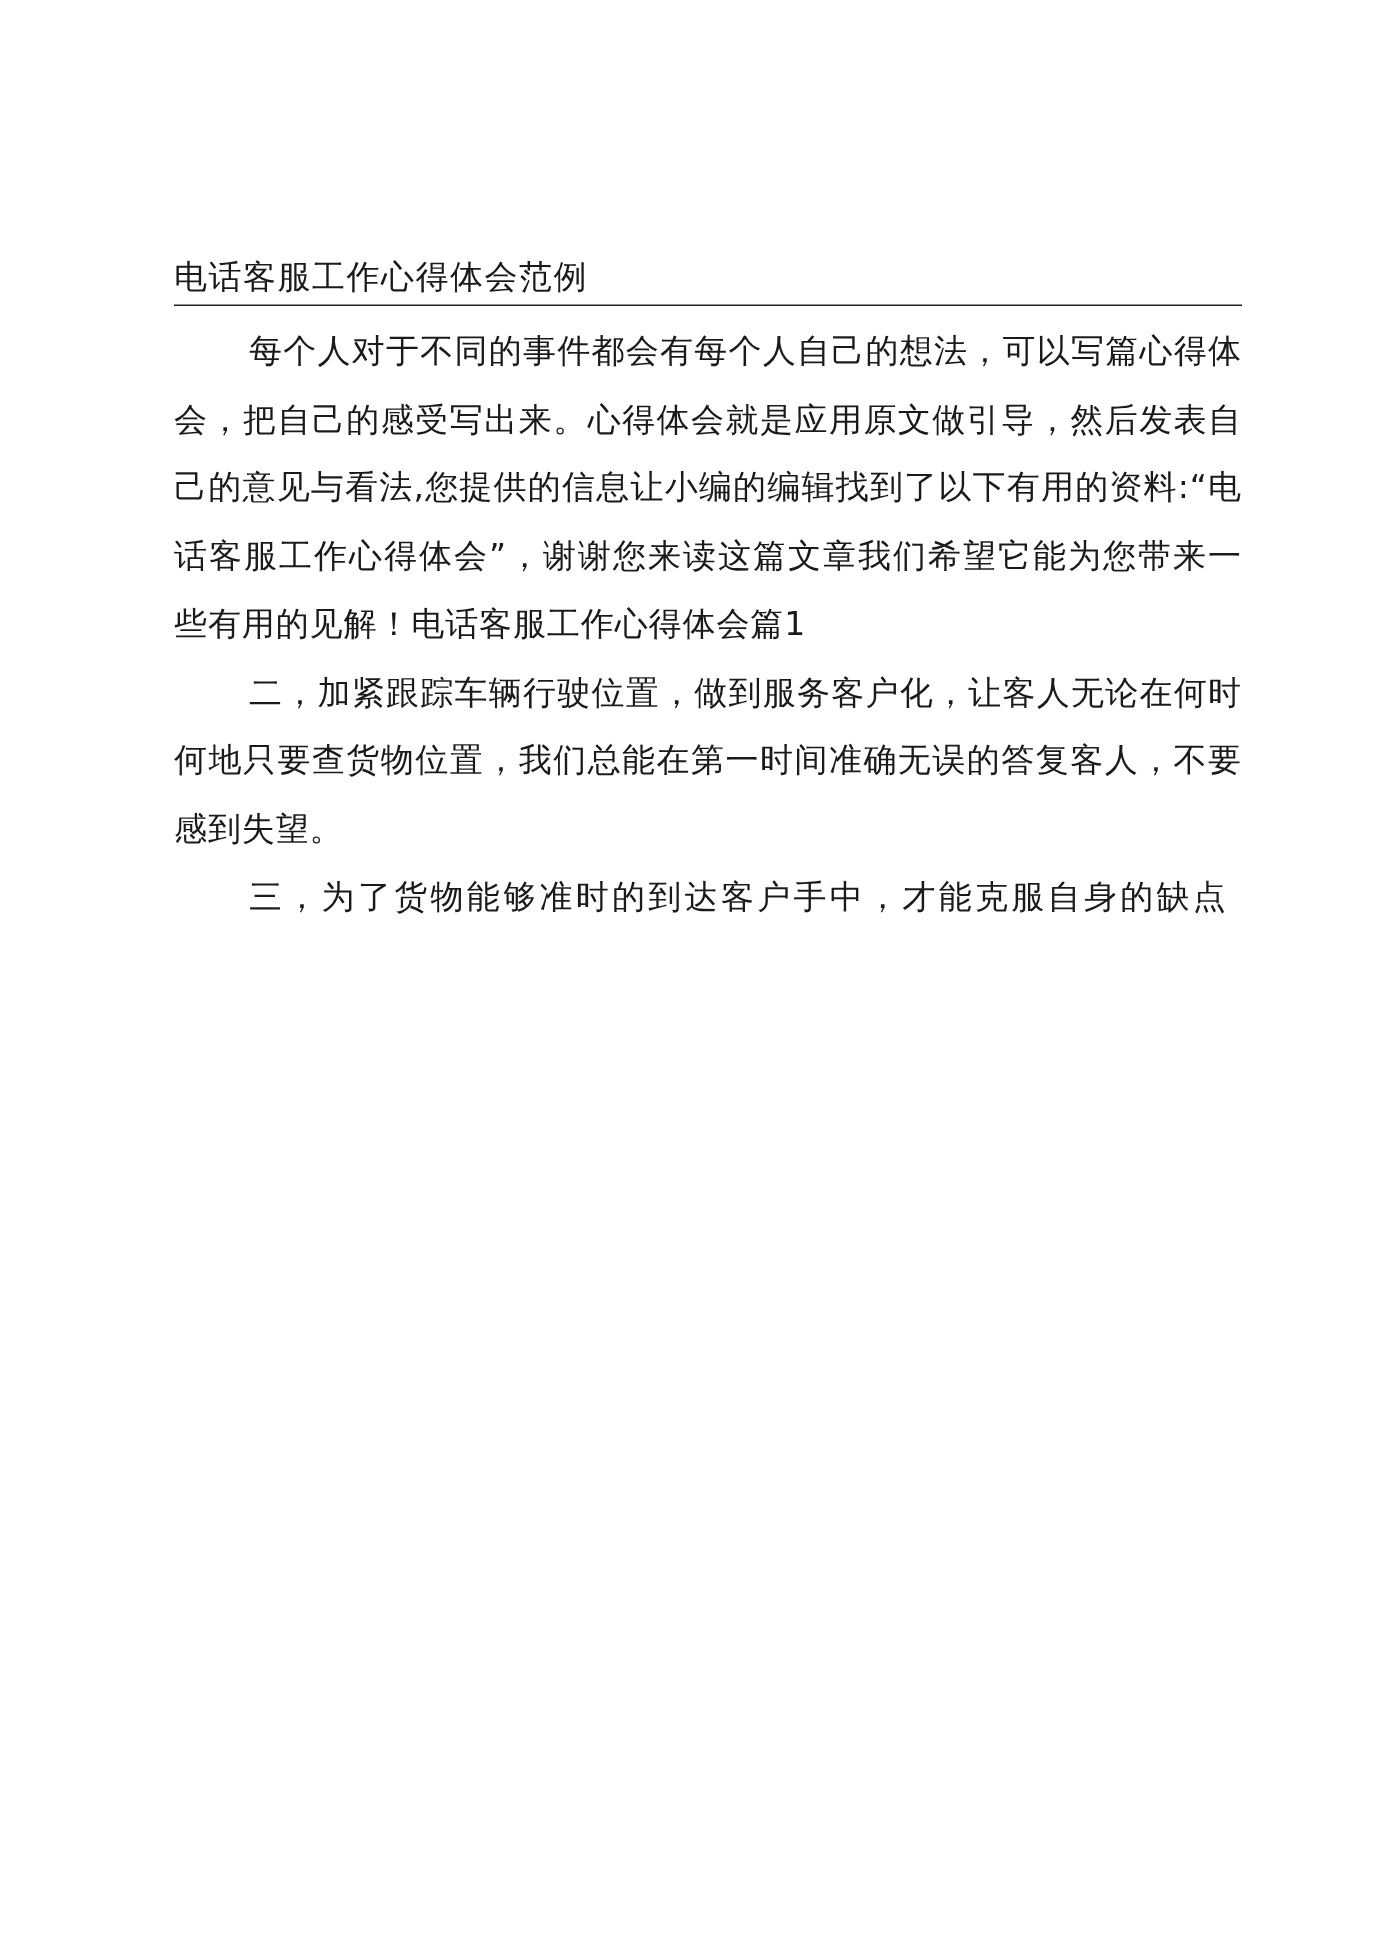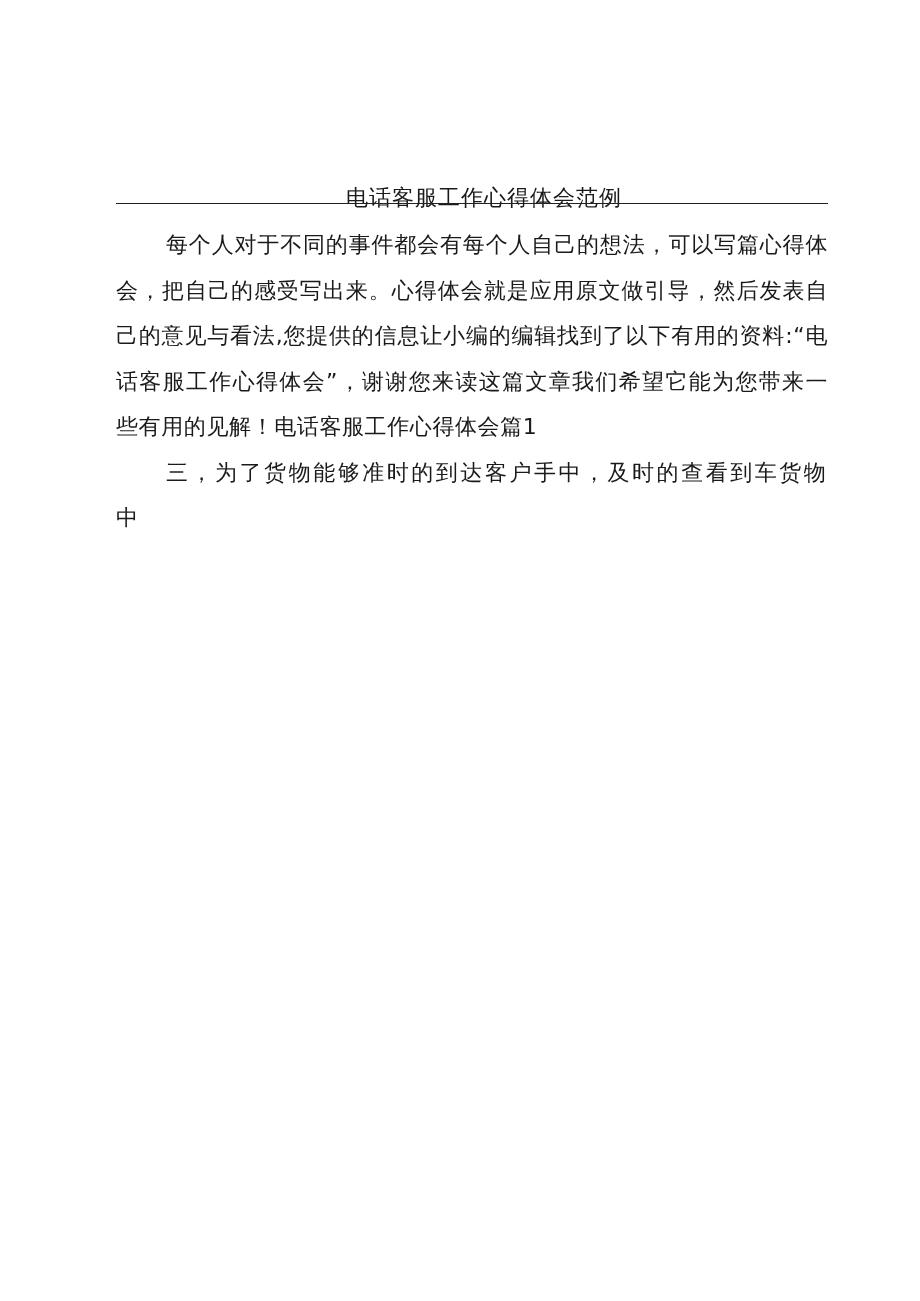--- a/index.html
+++ b/index.html
@@ -19,39 +19,39 @@
       position: absolute;
       left: 116px;
       top: 0;
       width: 712px;
     }
     .title {
       position: absolute;
       top: 172px;
       left: 0;
       width: 712px;
-      text-align: center;
+      text-align: left;
       font-size: 22px;
       letter-spacing: 1px;
       line-height: 28px;
       font-family: "DejaVu Sans", "Liberation Sans", sans-serif;
       font-weight: normal;
-      margin: 12px;
+      margin: 0;
     }
     .title-rule {
       position: absolute;
       top: 203px;
       left: 0;
       width: 712px;
       height: 0;
       border-top: 1.5px solid #222;
     }
     .body-text {
       position: absolute;
-      top: 222px;
+      top: 212px;
       left: 0;
       width: 712px;
       font-size: 22px;
       line-height: 45.5px;
       letter-spacing: 2.2px;
       text-align: justify;
       font-family: "DejaVu Sans", "Liberation Sans", sans-serif;
     }
     .body-text p {
       margin: 0;
@@ -61,15 +61,16 @@
   </style>
 </head>
 <body>
 
 <div class="page">
   <h1 class="title">电话客服工作心得体会范例</h1>
   <div class="title-rule"></div>
 
   <div class="body-text">
     <p class="tight">每个人对于不同的事件都会有每个人自己的想法，可以写篇心得体会，把自己的感受写出来。心得体会就是应用原文做引导，然后发表自己的意见与看法,您提供的信息让小编的编辑找到了以下有用的资料:“电话客服工作心得体会”，谢谢您来读这篇文章我们希望它能为您带来一些有用的见解！电话客服工作心得体会篇1</p>
-    <p>三，为了货物能够准时的到达客户手中，及时的查看到车货物中</p>
+    <p class="tight">二，加紧跟踪车辆行驶位置，做到服务客户化，让客人无论在何时何地只要查货物位置，我们总能在第一时间准确无误的答复客人，不要感到失望。</p>
+    <p>三，为了货物能够准时的到达客户手中，才能克服自身的缺点</p>
   </div>
 </div>
 
 </body></html>

